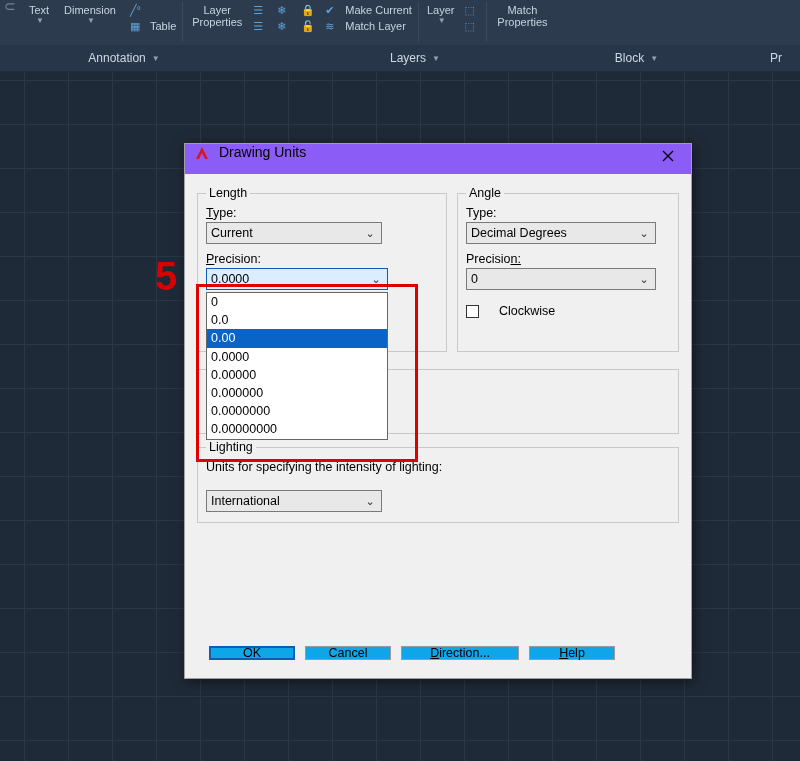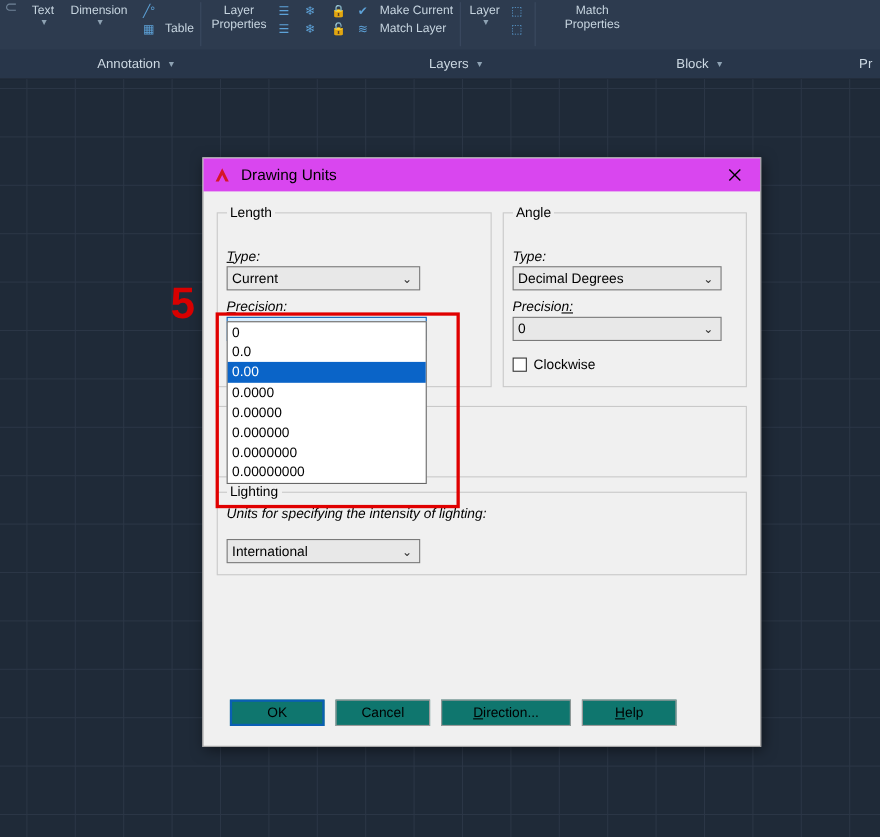--- a/index.html
+++ b/index.html
@@ -106,23 +106,23 @@
     left: 184px;
     width: 508px;
     height: 536px;
     background: #f0f0f0;
     border: 1px solid #a0a0a0;
     box-shadow: 2px 3px 12px rgba(0,0,0,0.5);
     color: #000;
   }
   .titlebar {
     height: 30px;
-    background: #d946ef;
-    display: flex;
-    align-items: center;
+    background: #8b5cf6;
+    display: flex;
+    align-items: flex-start;
     padding: 0 6px 0 8px;
   }
   .titlebar .app-icon {
     width: 18px; height: 18px;
     margin-right: 8px;
     display: flex; align-items: center; justify-content: center;
   }
   .titlebar .title-text {
     flex: 1;
     font-size: 14px;
@@ -149,23 +149,22 @@
     color: #000;
     padding: 0 3px;
   }
   .row-flex { display: flex; gap: 10px; }
   .col-length { width: 250px; }
   .col-angle  { flex: 1; }
 
   .lbl {
     font-size: 12.5px;
     color: #000;
-    margin: 20px 0 2px 0;
+    margin: 0 0 2px 0;
     display: block;
-    font-style: italic;
   }
   .lbl .ul { text-decoration: underline; }
 
   .combo {
     display: flex;
     align-items: center;
     justify-content: space-between;
     height: 22px;
     border: 1px solid #7a7a7a;
     background: #e8e8e8;
@@ -175,46 +174,46 @@
   }
   .combo .arrow {
     width: 14px; text-align: center; font-size: 11px; color: #333;
   }
   .combo.highlight {
     background: #dbeeff;
     border: 1px solid #0a5fb4;
   }
 
   .checkbox-row {
-    display: flex; align-items: center; gap: 6px;
+    display: flex; align-items: center; gap: 20px;
     font-size: 12.5px;
     margin-top: 14px;
   }
   .checkbox-box {
     width: 13px; height: 13px;
     border: 1px solid #333;
     background: #fff;
   }
 
   .sample { font-size: 12.5px; line-height: 1.25; margin-top: 0px; }
 
   .btn-row {
     display: flex;
     gap: 10px;
     padding: 12px 12px 12px 24px;
     position: absolute;
     bottom: 6px;
     left: 0;
   }
   .btn {
-    height: 24px;
+    height: 14px;
     min-width: 86px;
     padding: 0 10px;
     border: 1px solid #9a9a9a;
-    background: #0f766e;
+    background: #0ea5e9;
     font-size: 12.5px;
     display: flex; align-items: center; justify-content: center;
   }
   .btn.default { border: 2px solid #0a5fb4; }
   .btn .ul { text-decoration: underline; }
 
   
   .dropdown-open {
     position: absolute;
     background: #fff;
@@ -354,41 +353,41 @@
         </div>
         <div class="ribbon-item-small">
           <span class="ribbon-small-icon" style="color:#5da2d8;">⬚</span>
         </div>
       </div>
     </div>
 
     <div class="ribbon-sep"></div>
 
     <div style="display:flex;align-items:flex-start;">
-      <div class="ribbon-item" style="width:66px;margin-left:16px;">
+      <div class="ribbon-item" style="width:66px;">
         <div class="icon-slot"></div>
         <span style="text-align:center;line-height:1.1;">Match<br>Properties</span>
       </div>
     </div>
   </div>
 
   <div class="panel-labels">
     <div class="panel-label" style="width:248px">
       <span>Annotation</span>
       <span class="drop-arrow">▼</span>
     </div>
     <div class="panel-label" style="width:334px">
       <span>Layers</span>
       <span class="drop-arrow">▼</span>
     </div>
     <div class="panel-label" style="width:109px">
       <span>Block</span>
       <span class="drop-arrow">▼</span>
     </div>
-    <div class="panel-label" style="flex:1;justify-content:flex-end;padding-right:7px;">
+    <div class="panel-label" style="flex:1;justify-content:flex-end;padding-right:18px;">
       <span>Pr</span>
     </div>
   </div>
 </div>
 
 <div class="drawing-top-divider"></div>
 
 <div class="drawing-area"></div>
 
 <div class="dialog">

